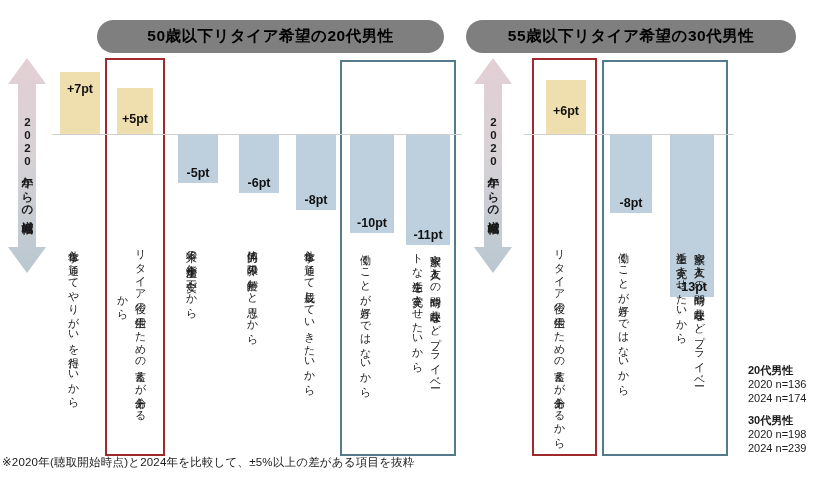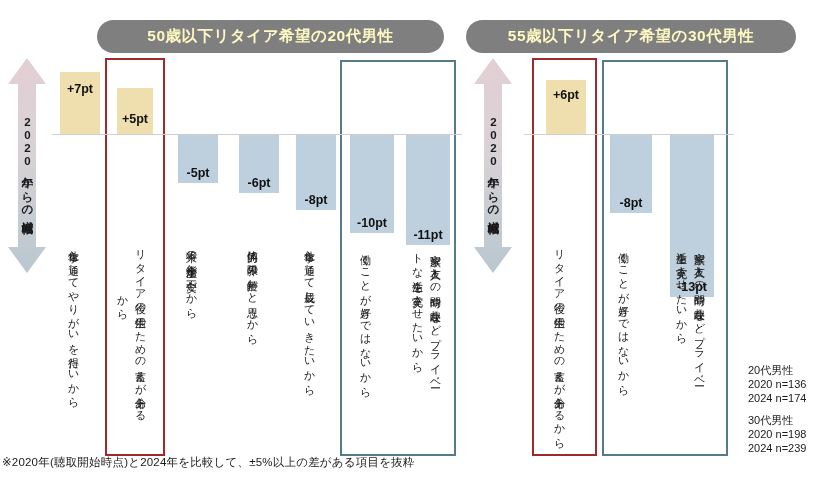--- a/index.html
+++ b/index.html
@@ -14,21 +14,21 @@
     font-family: "Liberation Sans", "DejaVu Sans", sans-serif;
     overflow: hidden;
     color: #1a1a1a;
   }
 
   
   .title-pill {
     position: absolute;
     background: #7f7f7f;
     border-radius: 18px;
-    color: #fef9c3;
+    color: #000000;
     font-weight: bold;
     font-size: 15.5px;
     letter-spacing: 0.5px;
     display: flex;
     align-items: center;
     justify-content: center;
     height: 33px;
     box-sizing: border-box;
   }
   #pill-left  { left: 97px;  top: 20px; width: 347px; }
@@ -127,21 +127,21 @@
   #legend {
     position: absolute;
     left: 748px;
     top: 363px;
     font-size: 11px;
     line-height: 1.28;
     color: #1a1a1a;
     white-space: nowrap;
   }
   #legend .legend-group { margin-bottom: 8px; }
-  #legend .legend-title { font-weight: normal; }
+  #legend .legend-title { font-weight: bold; }
   #legend .legend-row { font-family: "Liberation Sans", sans-serif; }
 
   
   #footnote {
     position: absolute;
     left: 2px;
     top: 455px;
     font-size: 11.5px;
     color: #1a1a1a;
     letter-spacing: 0.2px;
@@ -250,21 +250,21 @@
 
   <div class="hl-box hl-red" style="left:8px;  top:0px; width:65px;  height:398px;"></div>
   <div class="hl-box hl-teal" style="left:78px; top:2px; width:126px; height:396px;"></div>
 
   <div class="zero-line" style="left:0px; top:76px; width:210px;"></div>
 
   <div class="bars">
 
     <div class="bar-col" style="left:22px; width:40px;">
       <div class="bar pos" style="top:22px; height:54px;">
-        <span class="bar-value" style="padding-bottom:32px;">+6pt</span>
+        <span class="bar-value" style="padding-bottom:16px;">+6pt</span>
       </div>
       <div class="cat-label" style="left:6px; top:184px; height:215px;">リタイア後の生活のための蓄えが十分あるから</div>
     </div>
 
     <div class="bar-col" style="left:86px; width:42px;">
       <div class="bar neg" style="top:77px; height:78px;">
         <span class="bar-value">-8pt</span>
       </div>
       <div class="cat-label" style="left:6px; top:186px;">働くことが好きではないから</div>
     </div>

